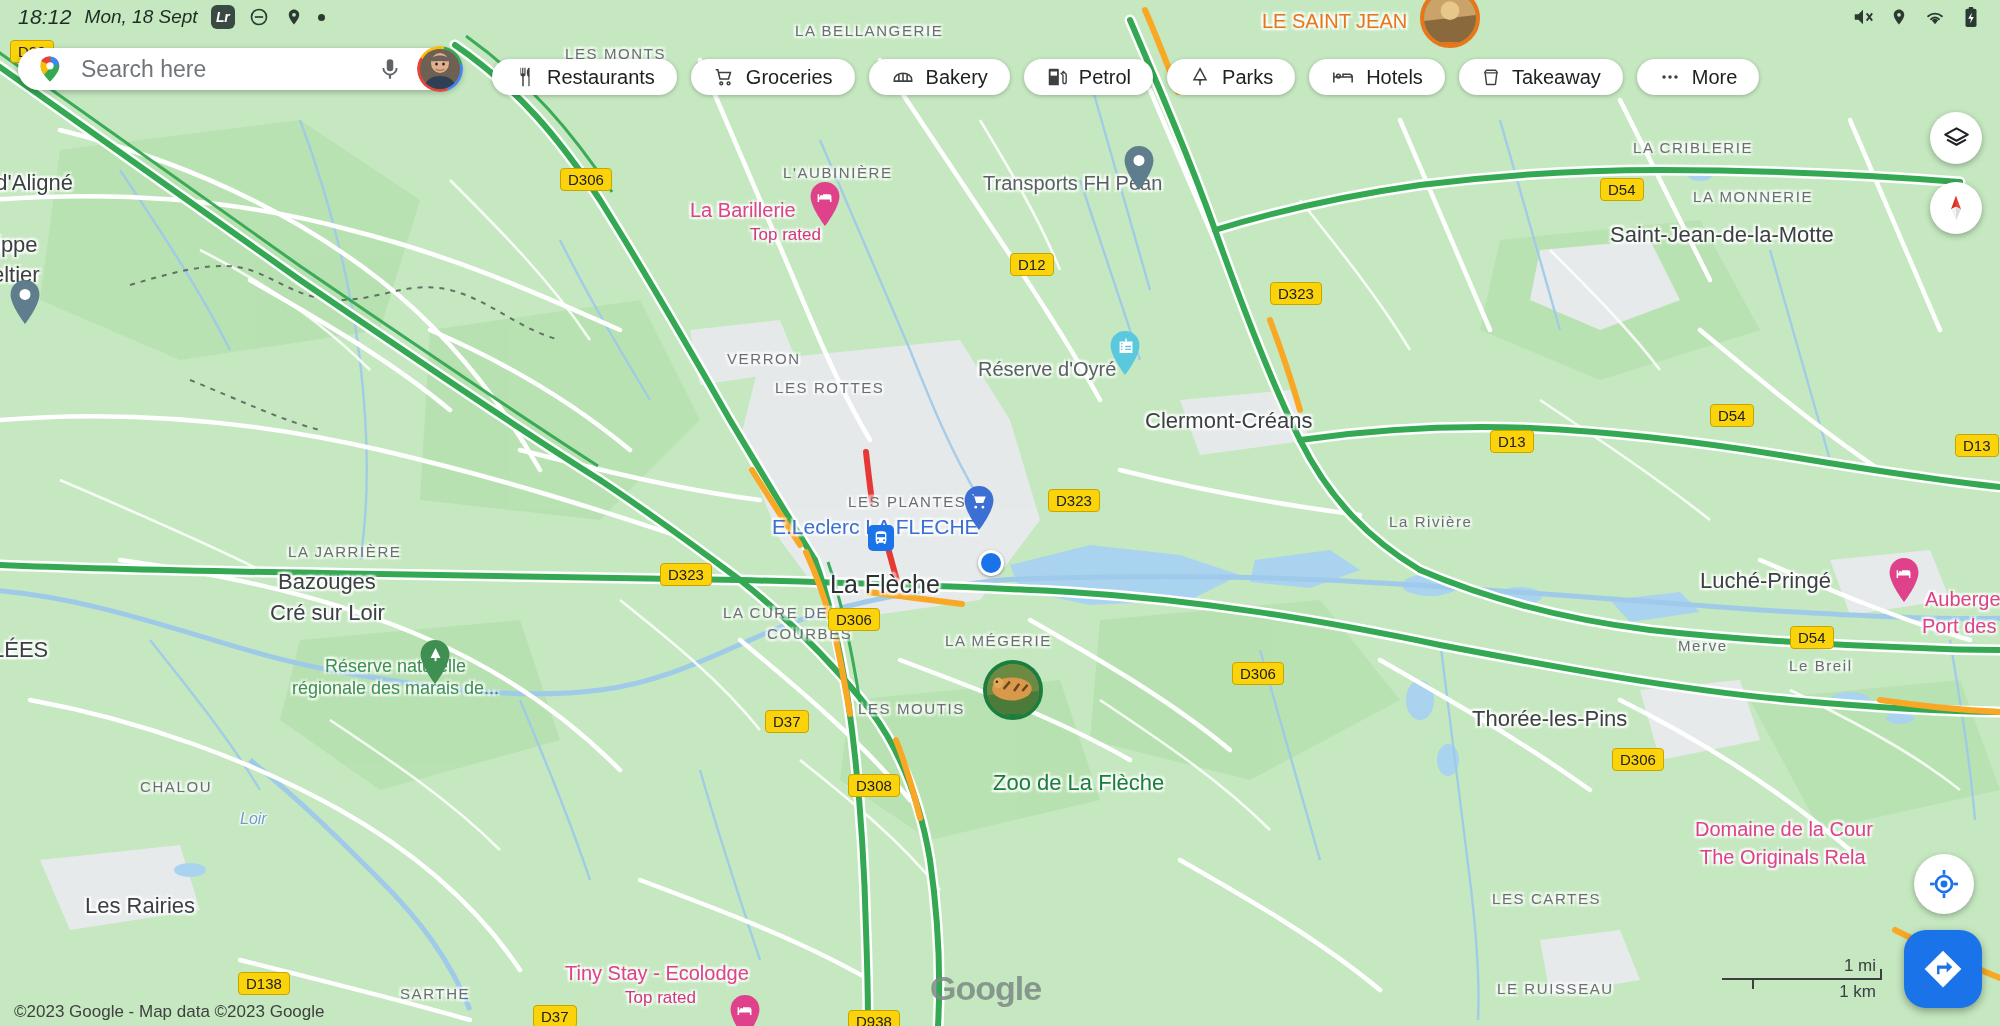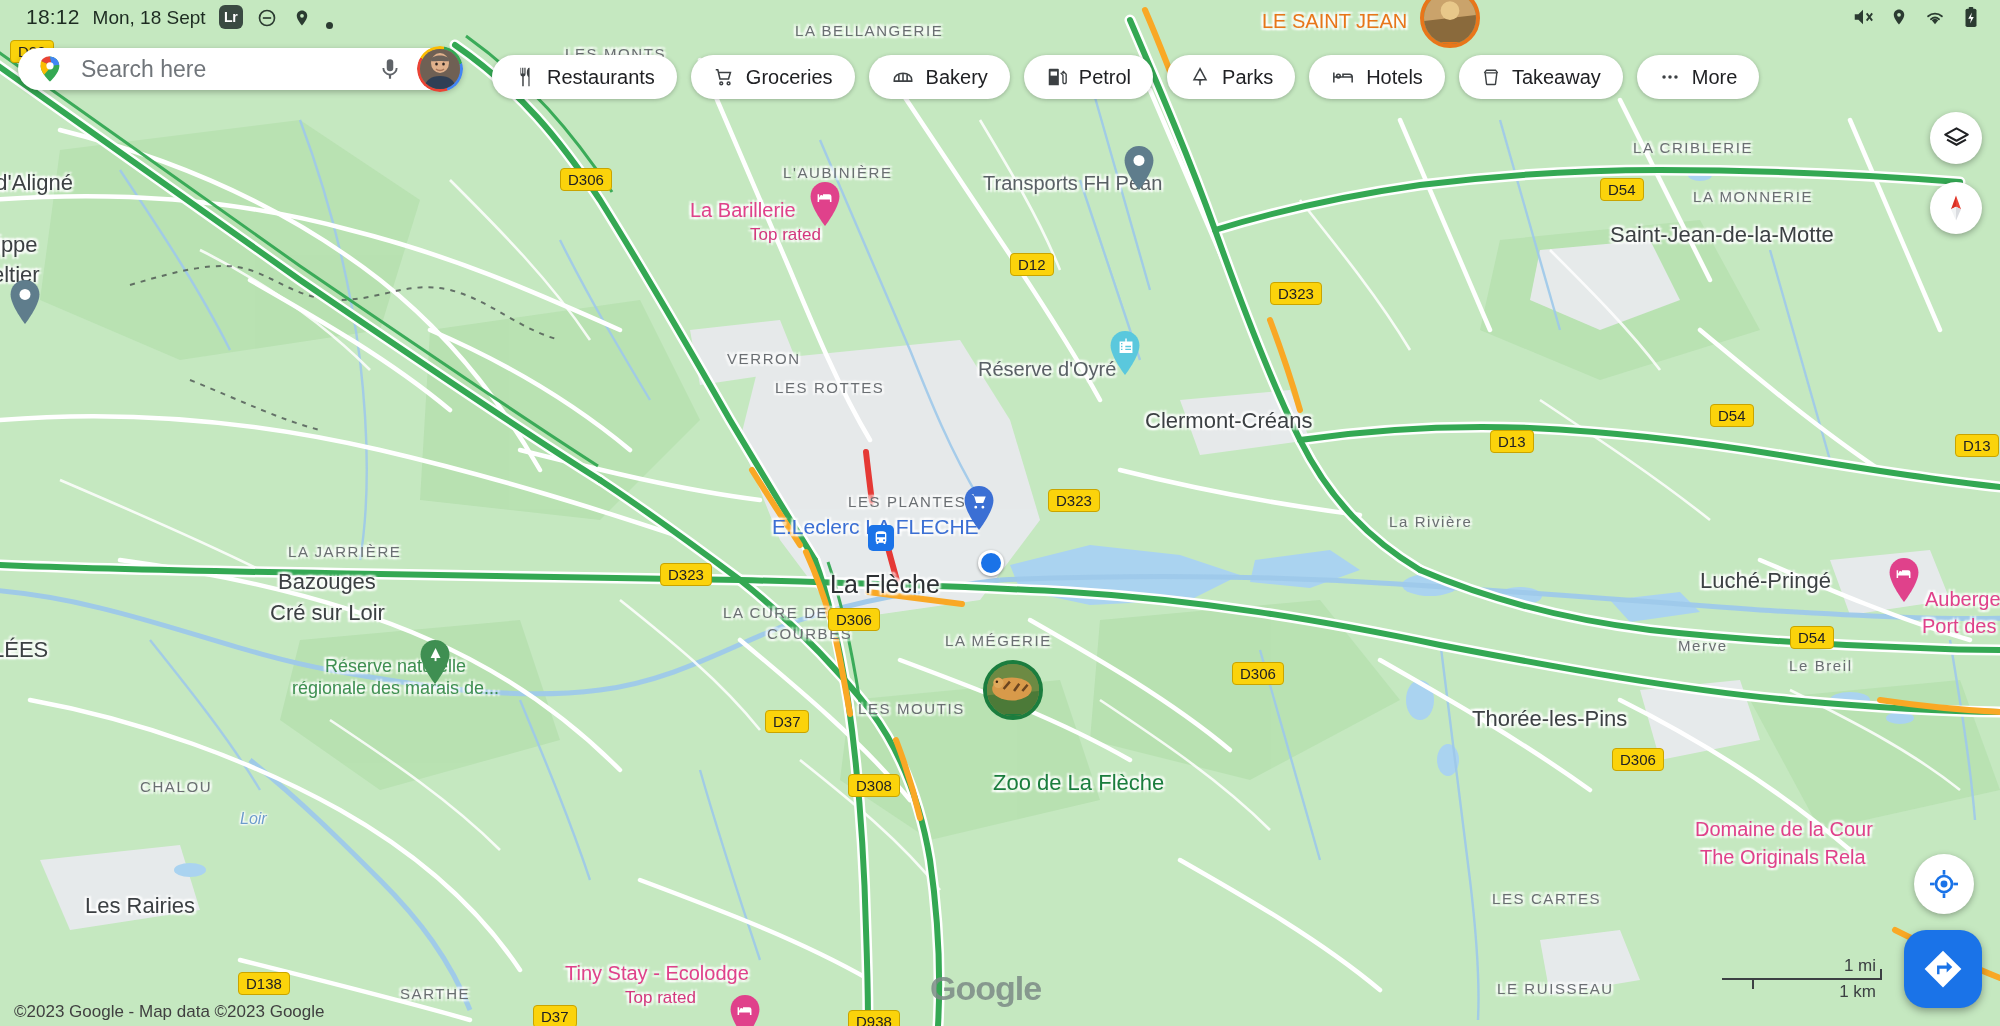--- a/index.html
+++ b/index.html
@@ -13,21 +13,21 @@
   
   .map{position:absolute;inset:0;background:#c5e8c0;}
   .map svg{position:absolute;inset:0;width:2000px;height:1026px;display:block;}
 
   
   .statusbar{
     position:absolute;top:0;left:0;width:2000px;height:34px;
     display:flex;align-items:center;z-index:40;pointer-events:none;
     color:#1d2b21;
   }
-  .sb-left{display:flex;align-items:flex-end;gap:13px;margin-left:26px;}
+  .sb-left{display:flex;align-items:center;gap:13px;margin-left:18px;font-style:italic;}
   .sb-time{font-size:21px;font-weight:400;letter-spacing:.2px;}
   .sb-date{font-size:19px;font-weight:400;}
   .sb-lr{
     width:24px;height:24px;border-radius:6px;background:#3a4a42;color:#fff;
     font-size:14px;font-weight:700;display:flex;align-items:center;justify-content:center;
     letter-spacing:-.5px;
   }
   .sb-icon{width:22px;height:22px;display:flex;align-items:center;justify-content:center;}
   .sb-dot{width:7px;height:7px;border-radius:50%;background:#2b3b31;}
   .sb-right{margin-left:auto;margin-right:18px;display:flex;align-items:center;gap:14px;}
@@ -58,21 +58,21 @@
     position:absolute;inset:3px;border-radius:50%;overflow:hidden;
     background:#8a7a68;
   }
 
   
   .chips{
     position:absolute;left:492px;top:55px;height:44px;display:flex;align-items:center;
     gap:14px;z-index:28;
   }
   .chip{
-    height:44px;background:#fff;border-radius:22px;display:flex;align-items:center;
+    height:36px;background:#fff;border-radius:22px;display:flex;align-items:center;
     gap:11px;padding:0 22px;box-shadow:0 1px 4px rgba(0,0,0,.25);
     font-size:20px;color:#202124;white-space:nowrap;
   }
   .chip svg{flex:0 0 auto;}
 
   
   .mapbtn{
     position:absolute;background:#fff;border-radius:50%;
     box-shadow:0 2px 6px rgba(0,0,0,.3);
     display:flex;align-items:center;justify-content:center;z-index:25;

